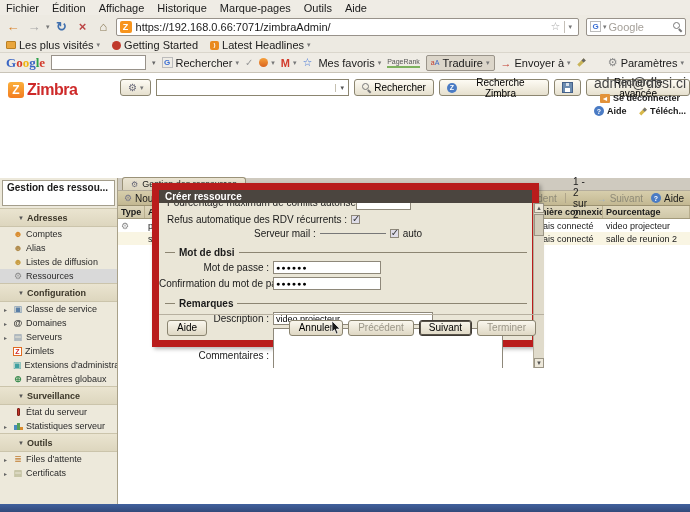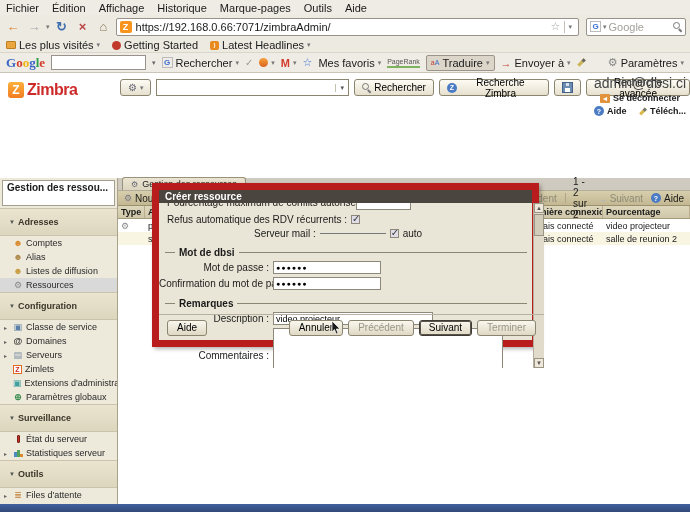--- a/index.html
+++ b/index.html
@@ -80,23 +80,23 @@
   .zacc-row2 { display:flex; justify-content:space-between; padding:0 2px; margin-top:3px; font-weight:bold; }
   .logout-ic { width:10px; height:9px; background:#E2923A; border-radius:1px; color:#fff; font-size:7px;
     line-height:9px; text-align:center; }
   .pen2 { display:inline-block; width:8px; height:3px; background:#D8B84A; border-right:3px solid #777;
     transform:rotate(-45deg); }
   
   .sidebar { position:absolute; left:0; top:105px; width:118px; height:385px;
     background:#EDE9DB; border-right:1px solid #A9A189; font-size:9px; }
   .sb-title { margin:2px; height:26px; background:#fff; border:1px solid #A49E8C;
     font-weight:bold; font-size:10px; line-height:14px; padding-left:4px; white-space:nowrap; overflow:hidden; }
-  .sb-sec { height:28px; background:linear-gradient(#EAE4D0,#DDD6BE); border-top:1px solid #CBC4AB;
+  .sb-sec { height:19px; background:linear-gradient(#EAE4D0,#DDD6BE); border-top:1px solid #CBC4AB;
     border-bottom:1px solid #CBC4AB; font-weight:bold; font-size:9px; color:#3B3629;
-    display:flex; align-items:center; gap:3px; padding-left:9px; }
+    display:flex; align-items:center; gap:3px; padding-left:18px; }
   .tri { font-size:6px; color:#555; }
   .sb-item { height:14px; display:flex; align-items:center; gap:3px; padding-left:13px;
     white-space:nowrap; overflow:hidden; color:#2a2a2a; }
   .sb-item.haspad { padding-left:4px; }
   .sb-item.sel { background:#D9D9D9; }
   .arr { font-size:6px; color:#666; width:6px; }
   .ic { width:10px; display:inline-flex; justify-content:center; font-size:9px; }
   .person { color:#D98A2B; }
   .thermo { width:3px; height:8px; background:#C33327; border:1px solid #7E1F17; border-radius:1px; }
   .zlet { width:9px; height:9px; border:1px solid #E06A1F; color:#D02C2C; font-size:7px; font-weight:bold;

